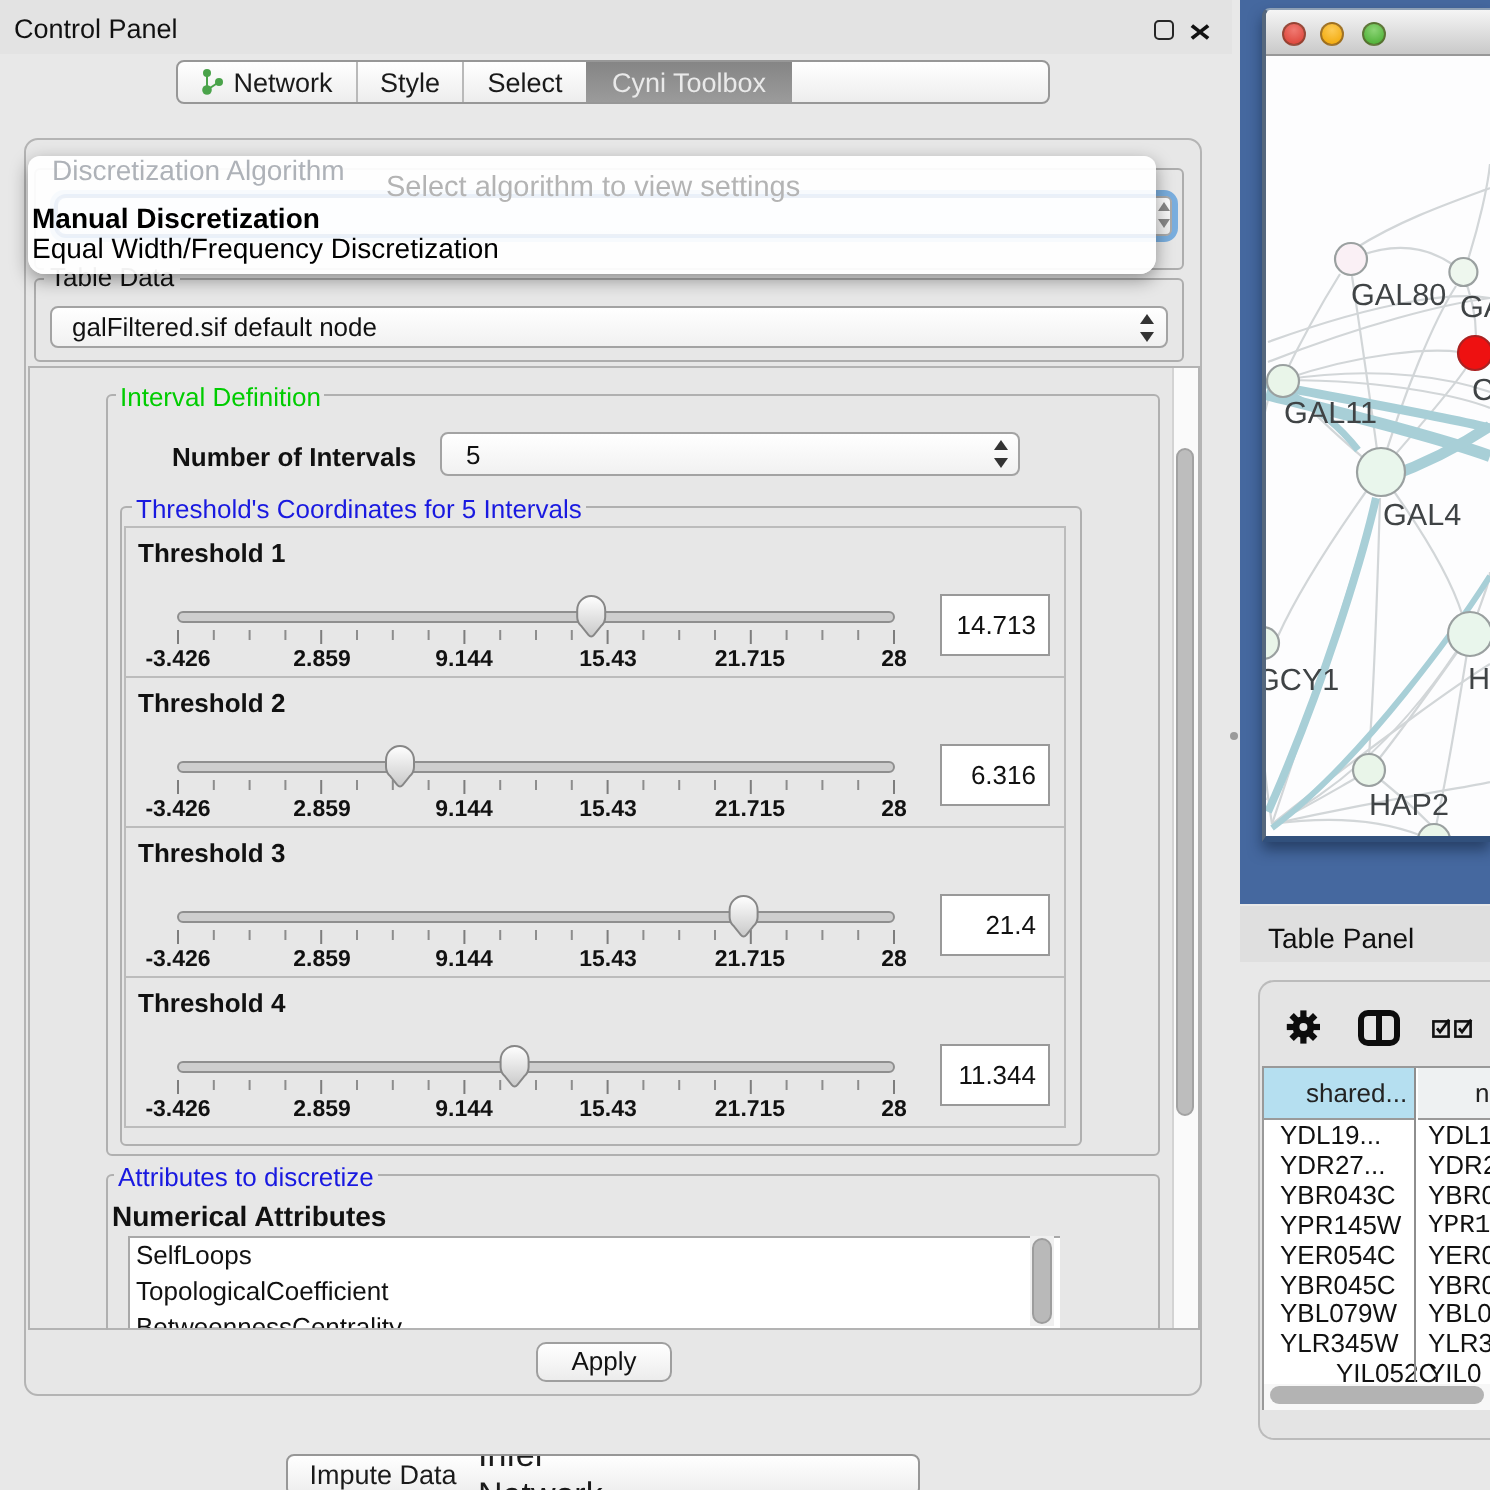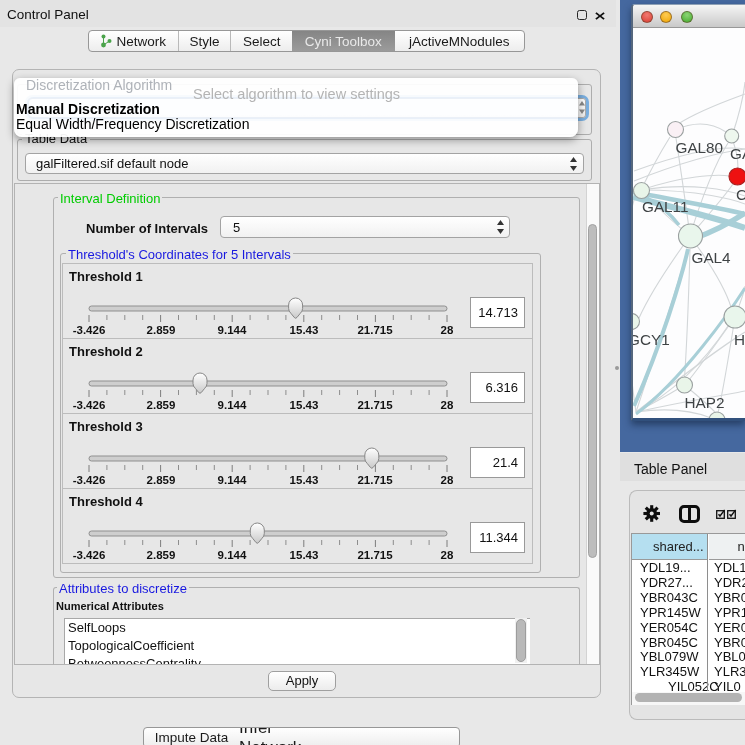--- a/index.html
+++ b/index.html
@@ -10,21 +10,20 @@
     <div style="width:89px;height:100%;display:flex;align-items:center;justify-content:center;font-family:'Liberation Sans',sans-serif;font-size:13.5px;box-sizing:border-box;color:#1a1a1a;"><svg width="11" height="14" viewBox="0 0 11 14" style="margin-right:5px">
         <circle cx="2.5" cy="2.5" r="2" fill="#4aa34a"></circle>
         <circle cx="2.5" cy="11" r="2.4" fill="#4aa34a"></circle>
         <circle cx="8.5" cy="7" r="2" fill="#4aa34a"></circle>
         <line x1="2.5" y1="2.5" x2="2.5" y2="11" stroke="#4aa34a" stroke-width="1"></line>
         <line x1="2.5" y1="11" x2="8.5" y2="7" stroke="#4aa34a" stroke-width="1"></line>
       </svg>Network</div>
     <div style="width:53px;height:100%;display:flex;align-items:center;justify-content:center;font-family:'Liberation Sans',sans-serif;font-size:13.5px;box-sizing:border-box;color:#1a1a1a;border-left:1px solid #b9b9b9;">Style</div>
     <div style="width:62px;height:100%;display:flex;align-items:center;justify-content:center;font-family:'Liberation Sans',sans-serif;font-size:13.5px;box-sizing:border-box;color:#1a1a1a;border-left:1px solid #b9b9b9;">Select</div>
     <div style="width:103px;height:100%;display:flex;align-items:center;justify-content:center;font-family:'Liberation Sans',sans-serif;font-size:13.5px;box-sizing:border-box;background:linear-gradient(#858585,#9b9b9b);color:#e9e9e9;">Cyni Toolbox</div>
-    <div style="width:130px;height:100%;display:flex;align-items:center;justify-content:center;font-family:'Liberation Sans',sans-serif;font-size:13.5px;box-sizing:border-box;color:#1a1a1a;">jActiveMNodules</div>
   </div>
 <div style="position:absolute;left:12px;top:69px;width:589px;height:629px;background:#e7e7e7;border:1px solid #b4b4b4;border-radius:7px;box-sizing:border-box;"></div>
 <div style="position:absolute;left:17px;top:84px;width:575px;height:51px;border:1px solid #adadad;border-radius:3px;box-sizing:border-box;"></div>
 <div style="position:absolute;left:25px;top:95px;width:564px;height:26px;border:3px solid #7aaede;border-radius:7px;box-sizing:border-box;background:#f0f0f0;"></div>
 <div style="position:absolute;left:28px;top:98px;width:558px;height:20px;background:linear-gradient(#fff,#eee);border:1px solid #aaa;border-radius:3px;box-sizing:border-box;"></div>
 <svg style="position:absolute;left:578px;top:101px" width="8px" height="13" viewBox="0 0 8 13">
     <path d="M4 0 L7 4.5 L1 4.5 Z" fill="#888"></path>
     <path d="M4 13 L7 8.5 L1 8.5 Z" fill="#888"></path>
   </svg>
 <div style="position:absolute;left:17px;top:139px;width:575px;height:42px;border:1px solid #adadad;border-radius:3px;box-sizing:border-box;"></div>
@@ -204,21 +203,21 @@
   </svg>
 <div style="position:absolute;left:89px;top:549px;transform:translateX(-50%);font-family:'Liberation Sans',sans-serif;font-size:11.5px;font-weight:bold;color:#111;">-3.426</div>
 <div style="position:absolute;left:161px;top:549px;transform:translateX(-50%);font-family:'Liberation Sans',sans-serif;font-size:11.5px;font-weight:bold;color:#111;">2.859</div>
 <div style="position:absolute;left:232px;top:549px;transform:translateX(-50%);font-family:'Liberation Sans',sans-serif;font-size:11.5px;font-weight:bold;color:#111;">9.144</div>
 <div style="position:absolute;left:304px;top:549px;transform:translateX(-50%);font-family:'Liberation Sans',sans-serif;font-size:11.5px;font-weight:bold;color:#111;">15.43</div>
 <div style="position:absolute;left:375px;top:549px;transform:translateX(-50%);font-family:'Liberation Sans',sans-serif;font-size:11.5px;font-weight:bold;color:#111;">21.715</div>
 <div style="position:absolute;left:447px;top:549px;transform:translateX(-50%);font-family:'Liberation Sans',sans-serif;font-size:11.5px;font-weight:bold;color:#111;">28</div>
 <div style="position:absolute;left:470px;top:522px;width:55px;height:31px;background:#fff;border:1px solid #999;box-sizing:border-box;font-family:'Liberation Sans',sans-serif;font-size:13px;color:#111;text-align:right;line-height:29px;padding-right:6px;">11.344</div>
 <div style="position:absolute;left:53px;top:587px;width:527px;height:78px;border:1px solid #b0b0b0;border-bottom:none;border-radius:3px 3px 0 0;box-sizing:border-box;"></div>
 <div style="position:absolute;left:57px;top:581px;font-family:'Liberation Sans',sans-serif;font-size:13px;color:#1919e0;background:#e7e7e7;padding:0 2px;">Attributes to discretize</div>
-<div style="position:absolute;left:56px;top:600px;font-family:'Liberation Sans',sans-serif;font-size:11px;font-weight:bold;color:#111;">Numerical Attributes</div>
+<div style="position:absolute;left:56px;top:600px;font-family:'Liberation Sans',sans-serif;font-size:14px;font-weight:bold;color:#111;">Numerical Attributes</div>
 <div style="position:absolute;left:64px;top:618px;width:466px;height:46px;background:#fff;border-top:1px solid #a8a8a8;border-left:1px solid #a8a8a8;box-sizing:border-box;overflow:hidden;">
     <div style="position:absolute;left:3px;top:0.5px;font-family:'Liberation Sans',sans-serif;font-size:13px;color:#111;">SelfLoops</div>
     <div style="position:absolute;left:3px;top:18.5px;font-family:'Liberation Sans',sans-serif;font-size:13px;color:#111;">TopologicalCoefficient</div>
     <div style="position:absolute;left:3px;top:36.5px;font-family:'Liberation Sans',sans-serif;font-size:13px;color:#111;">BetweennessCentrality</div>
   </div>
 <div style="position:absolute;left:515px;top:618px;width:12px;height:45px;background:#f0f0f0;"></div>
 <div style="position:absolute;left:516px;top:619px;width:10px;height:43px;background:#b9b9b9;border:1px solid #9d9d9d;border-radius:5px;box-sizing:border-box;"></div>
 <div style="position:absolute;left:14px;top:78px;width:564px;height:59px;background:rgba(255,255,255,0.94);border-radius:6px 6px 8px 8px;box-shadow:0 3px 9px rgba(0,0,0,0.38);"></div>
 <div style="position:absolute;left:26px;top:77px;font-family:'Liberation Sans',sans-serif;font-size:14px;color:#aeb2b8;filter:blur(0.3px);">Discretization Algorithm</div>
 <div style="position:absolute;left:27px;top:97px;width:551px;height:22px;border:2px solid rgba(150,180,220,0.15);border-right:none;border-radius:6px 0 0 6px;background:rgba(248,252,255,0.35);box-sizing:border-box;"></div>
@@ -322,21 +321,21 @@
 <div style="position:absolute;left:631px;top:533px;width:114px;height:172px;background:#fff;border:1px solid #999;border-right:none;box-sizing:border-box;overflow:hidden;"></div>
 <div style="position:absolute;left:632px;top:534px;width:75px;height:26px;background:#b5dff0;border-bottom:1px solid #9a9a9a;box-sizing:border-box;font-family:'Liberation Sans',sans-serif;font-size:13px;color:#222;line-height:25px;padding-left:21px;overflow:hidden;white-space:nowrap;">shared...</div>
 <div style="position:absolute;left:708.5px;top:534px;width:36.5px;height:26px;background:#eef1f2;border-bottom:1px solid #9a9a9a;box-sizing:border-box;font-family:'Liberation Sans',sans-serif;font-size:13px;color:#222;line-height:25px;padding-left:29px;">n</div>
 <div style="position:absolute;left:640px;top:560px;font-family:'Liberation Sans',sans-serif;font-size:13px;color:#111;">YDL19...</div>
 <div style="position:absolute;left:714px;top:560px;width:31px;overflow:hidden;font-family:'Liberation Sans',sans-serif;font-size:13px;color:#111;white-space:nowrap;">YDL1</div>
 <div style="position:absolute;left:640px;top:574.9px;font-family:'Liberation Sans',sans-serif;font-size:13px;color:#111;">YDR27...</div>
 <div style="position:absolute;left:714px;top:574.9px;width:31px;overflow:hidden;font-family:'Liberation Sans',sans-serif;font-size:13px;color:#111;white-space:nowrap;">YDR2</div>
 <div style="position:absolute;left:640px;top:589.8px;font-family:'Liberation Sans',sans-serif;font-size:13px;color:#111;">YBR043C</div>
 <div style="position:absolute;left:714px;top:589.8px;width:31px;overflow:hidden;font-family:'Liberation Sans',sans-serif;font-size:13px;color:#111;white-space:nowrap;">YBR0</div>
 <div style="position:absolute;left:640px;top:604.6999999999999px;font-family:'Liberation Sans',sans-serif;font-size:13px;color:#111;">YPR145W</div>
-<div style="position:absolute;left:714px;top:604.6999999999999px;width:31px;overflow:hidden;font-family:Liberation Sans, sans-serif;font-size:13px;color:#111;white-space:nowrap;">YPR1</div>
+<div style="position:absolute;left:714px;top:604.6999999999999px;width:31px;overflow:hidden;font-family:Liberation Mono, monospace;font-size:13px;color:#111;white-space:nowrap;">YPR1</div>
 <div style="position:absolute;left:640px;top:619.5999999999999px;font-family:'Liberation Sans',sans-serif;font-size:13px;color:#111;">YER054C</div>
 <div style="position:absolute;left:714px;top:619.5999999999999px;width:31px;overflow:hidden;font-family:'Liberation Sans',sans-serif;font-size:13px;color:#111;white-space:nowrap;">YER0</div>
 <div style="position:absolute;left:640px;top:634.4999999999999px;font-family:'Liberation Sans',sans-serif;font-size:13px;color:#111;">YBR045C</div>
 <div style="position:absolute;left:714px;top:634.4999999999999px;width:31px;overflow:hidden;font-family:'Liberation Sans',sans-serif;font-size:13px;color:#111;white-space:nowrap;">YBR0</div>
 <div style="position:absolute;left:640px;top:649.3999999999999px;font-family:'Liberation Sans',sans-serif;font-size:13px;color:#111;">YBL079W</div>
 <div style="position:absolute;left:714px;top:649.3999999999999px;width:31px;overflow:hidden;font-family:'Liberation Sans',sans-serif;font-size:13px;color:#111;white-space:nowrap;">YBL0</div>
 <div style="position:absolute;left:640px;top:664.2999999999998px;font-family:'Liberation Sans',sans-serif;font-size:13px;color:#111;">YLR345W</div>
 <div style="position:absolute;left:714px;top:664.2999999999998px;width:31px;overflow:hidden;font-family:'Liberation Sans',sans-serif;font-size:13px;color:#111;white-space:nowrap;">YLR3</div>
 <div style="position:absolute;left:640px;top:679.1999999999998px;font-family:'Liberation Sans',sans-serif;font-size:13px;color:#111;margin-left:28px;">YIL052C</div>
 <div style="position:absolute;left:714px;top:679.1999999999998px;width:31px;overflow:hidden;font-family:'Liberation Sans',sans-serif;font-size:13px;color:#111;white-space:nowrap;">YIL0</div>

